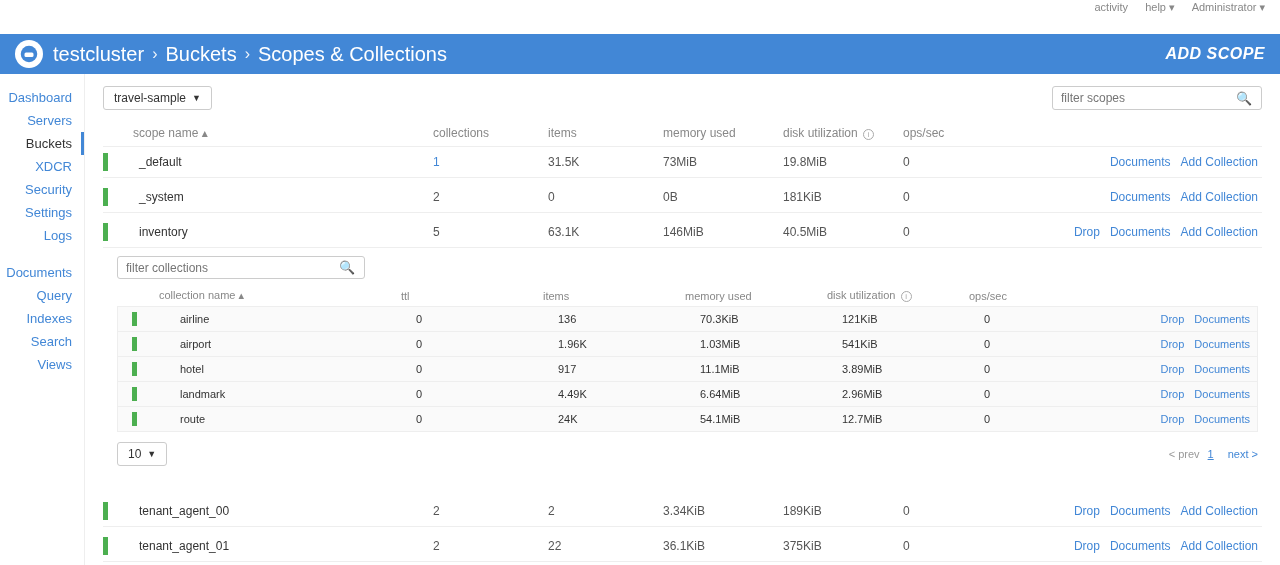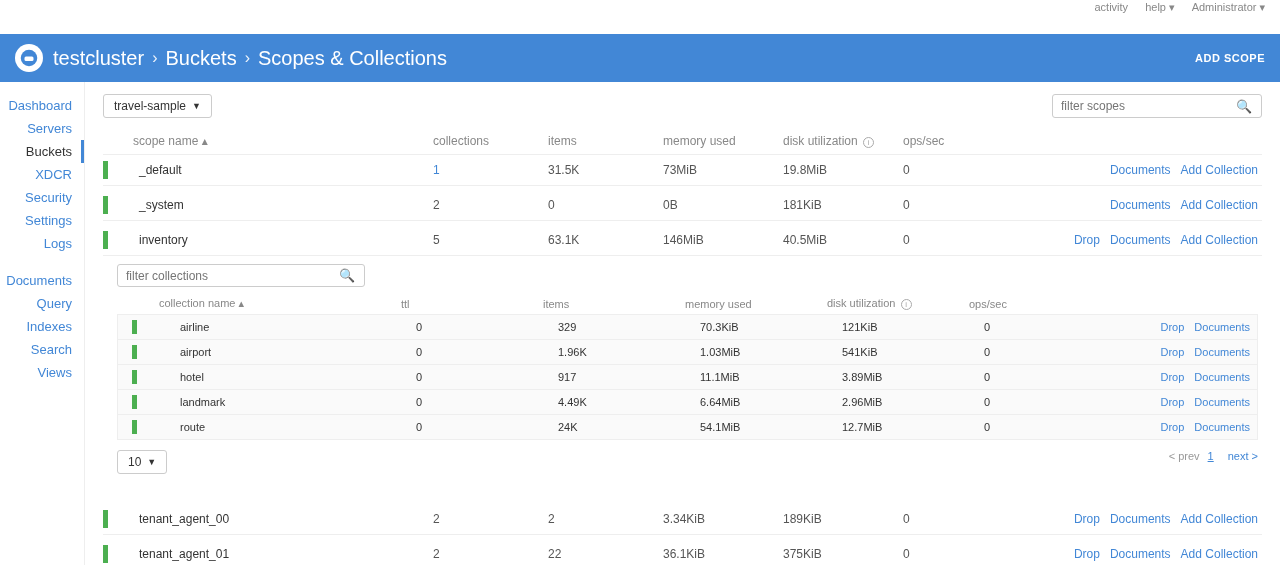--- a/index.html
+++ b/index.html
@@ -1,25 +1,25 @@
 <!DOCTYPE html>
 <html><head>
 <meta charset="utf-8">
 <style>
 * { box-sizing: border-box; margin: 0; padding: 0; }
 body { font-family: -apple-system, BlinkMacSystemFont, "Segoe UI", Helvetica, Arial, sans-serif; font-size: 13px; color: #333; background: #fff; }
 .topbar { background: #fff; height: 34px; text-align: right; padding: 1px 15px 0 0; font-size: 11px; color: #888; }
 .topbar span { margin-left: 14px; cursor: pointer; }
-.header { background: #4287d6; color: #fff; height: 48px; display: flex; align-items: center; padding: 0 15px; justify-content: space-between; }
+.header { background: #4287d6; color: #fff; height: 40px; display: flex; align-items: center; padding: 0 15px; justify-content: space-between; }
 .header-left { display: flex; align-items: center; }
 .logo { width: 28px; height: 28px; border-radius: 50%; background: #fff; display: flex; align-items: center; justify-content: center; margin-right: 10px; }
 .logo svg { width: 18px; height: 18px; }
 .breadcrumb { font-size: 20px; font-weight: 300; display: flex; align-items: center; gap: 8px; }
 .breadcrumb .chev { font-size: 16px; opacity: 0.9; }
-.add-scope { font-size: 11px; font-weight: 600; letter-spacing: 0.5px; cursor: pointer; }
+.add-scope { font-size: 16px; font-weight: 600; letter-spacing: 0.5px; cursor: pointer; font-style: italic; }
 .layout { display: flex; }
 .sidebar { width: 85px; padding: 12px 0; text-align: right; border-right: 1px solid #eee; }
 .sidebar-item { padding: 4px 12px 4px 0; font-size: 13px; color: #4287d6; cursor: pointer; }
 .sidebar-item.active { color: #333; font-weight: 500; border-right: 3px solid #4287d6; padding-right: 9px; }
 .sidebar-gap { height: 14px; }
 .main { flex: 1; padding: 12px 18px; }
 .toprow { display: flex; justify-content: space-between; margin-bottom: 10px; }
 .dropdown { border: 1px solid #ccc; border-radius: 3px; padding: 4px 10px; font-size: 12px; cursor: pointer; display: inline-flex; align-items: center; gap: 6px; }
 .dropdown .caret { font-size: 9px; }
 .filter-box { border: 1px solid #ccc; border-radius: 3px; padding: 3px 8px; font-size: 12px; display: flex; align-items: center; width: 210px; justify-content: space-between; }
@@ -37,21 +37,21 @@
 .actions a { color: #4287d6; margin-left: 10px; cursor: pointer; font-size: 12px; }
 .inner-filter { margin: 8px 0 6px 14px; }
 .inner-filter .filter-box { width: 248px; }
 .thead2, .row2 { display: grid; grid-template-columns: 30px 230px 130px 130px 130px 130px 100px 1fr; align-items: center; font-size: 11px; gap: 12px; }
 .thead2 { color: #888; padding: 4px 0 4px 14px; }
 .row2 { border: 1px solid #eee; border-top: none; padding: 5px 3px 5px 14px; background: #fafafa; }
 .row2:first-of-type { border-top: 1px solid #eee; }
 .collections-block { margin-left: 14px; margin-right: 4px; }
 .row2 .name { padding-left: 6px; }
 .row2 .actions a { font-size: 11px; }
-.pager { display: flex; justify-content: space-between; align-items: flex-start; margin: 10px 4px 10px 14px; }
+.pager { display: flex; justify-content: space-between; align-items: center; margin: 10px 4px 10px 14px; }
 .pagelinks { font-size: 11px; color: #999; }
 .pagelinks .cur { color: #4287d6; text-decoration: underline; margin: 0 8px; }
 .pagelinks span { margin-left: 6px; cursor: pointer; }
 .pagelinks .next { color: #4287d6; }
 .scope-block { margin-bottom: 4px; }
 .gap { height: 16px; }
 .info-icon { display:inline-block; width:11px; height:11px; border:1px solid #aaa; border-radius:50%; font-size:8px; line-height:10px; text-align:center; color:#aaa; margin-left:2px; }
 </style>
 </head>
 <body>
@@ -179,21 +179,21 @@
             <div>ops/sec</div>
             <div></div>
           </div>
           <div class="collections-block">
             <div class="row2">
               <div>
                 <div class="greenbar" style="height:14px"></div>
               </div>
               <div class="name">airline</div>
               <div class="num">0</div>
-              <div class="num">329</div>
+              <div class="num">136</div>
               <div class="num">70.3KiB</div>
               <div class="num">121KiB</div>
               <div class="num">0</div>
               <div class="actions"><a>Drop</a><a>Documents</a></div>
             </div>
             <div class="row2">
               <div>
                 <div class="greenbar" style="height:14px"></div>
               </div>
               <div class="name">airport</div>

